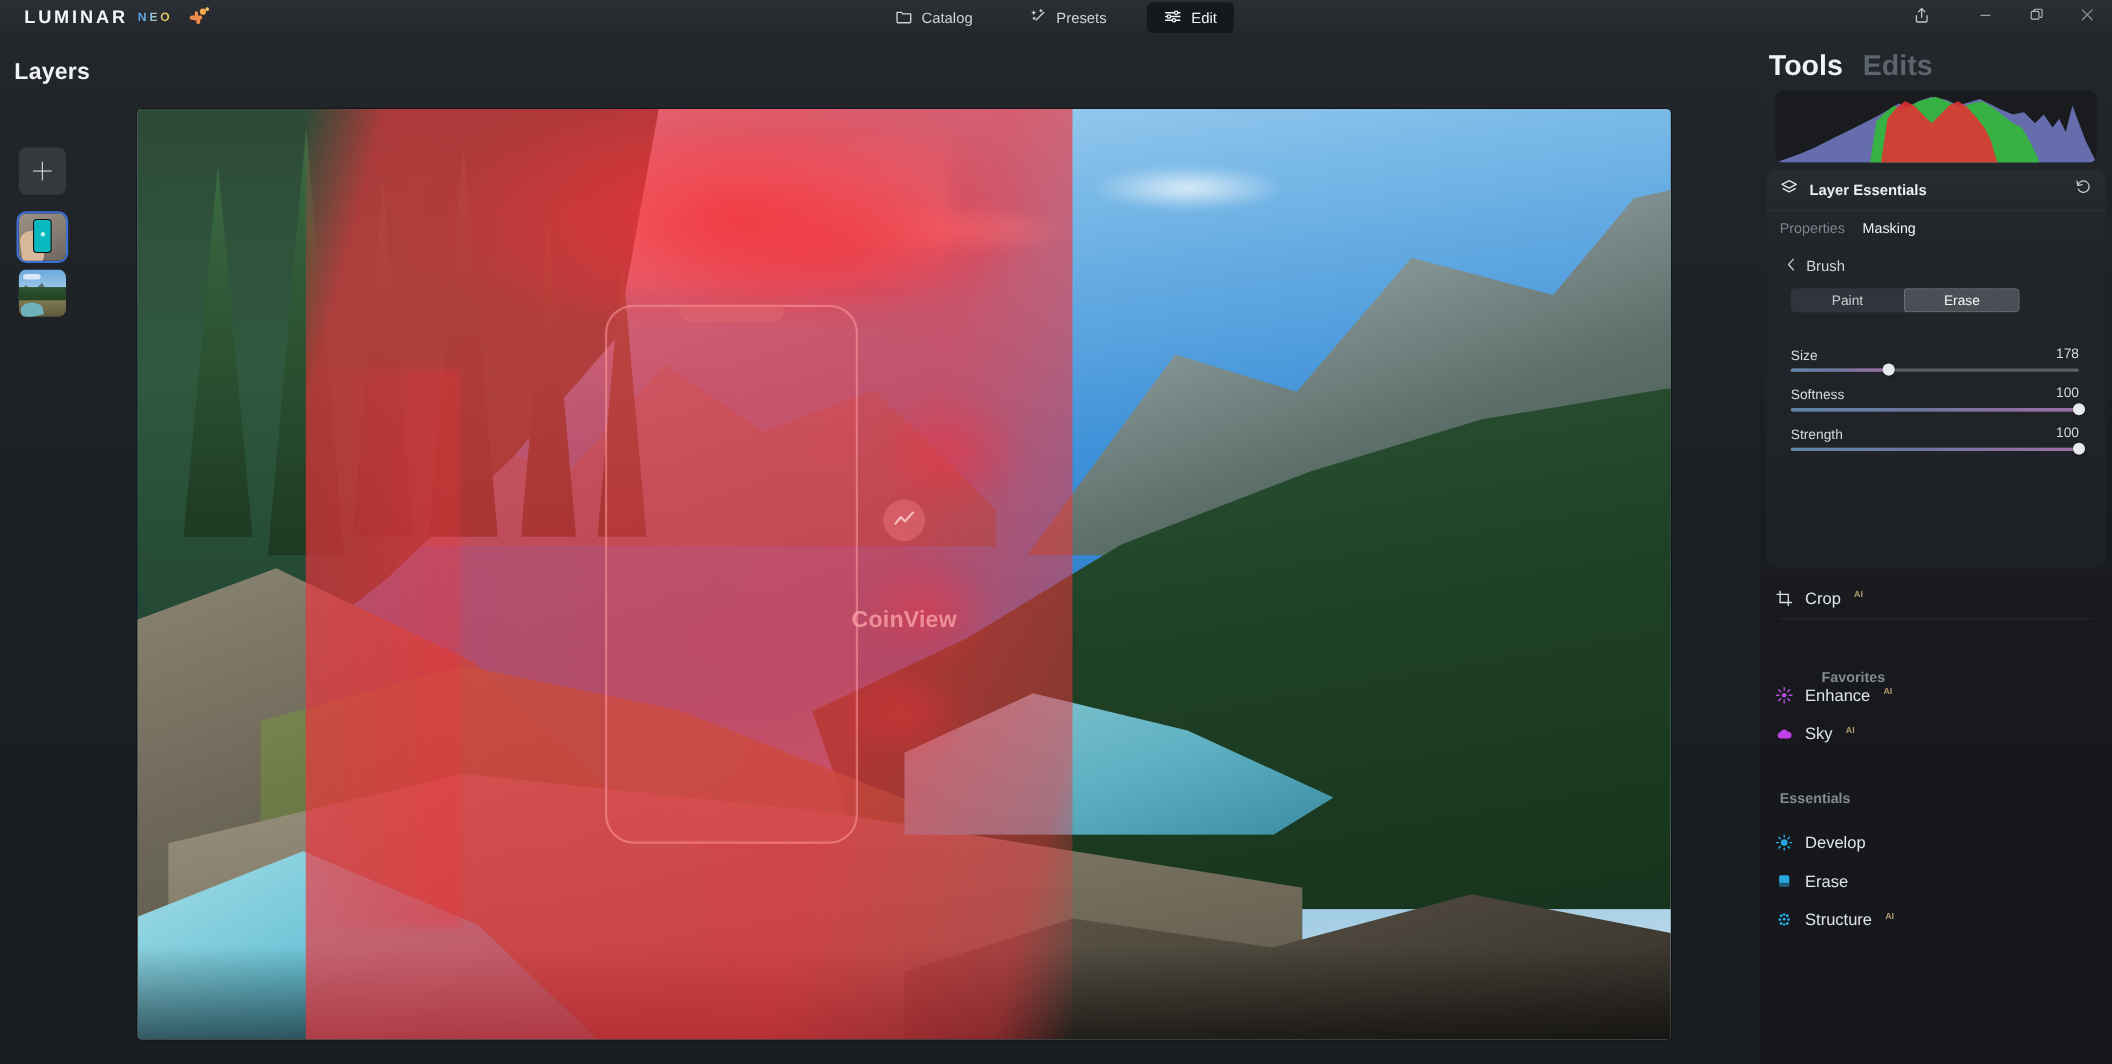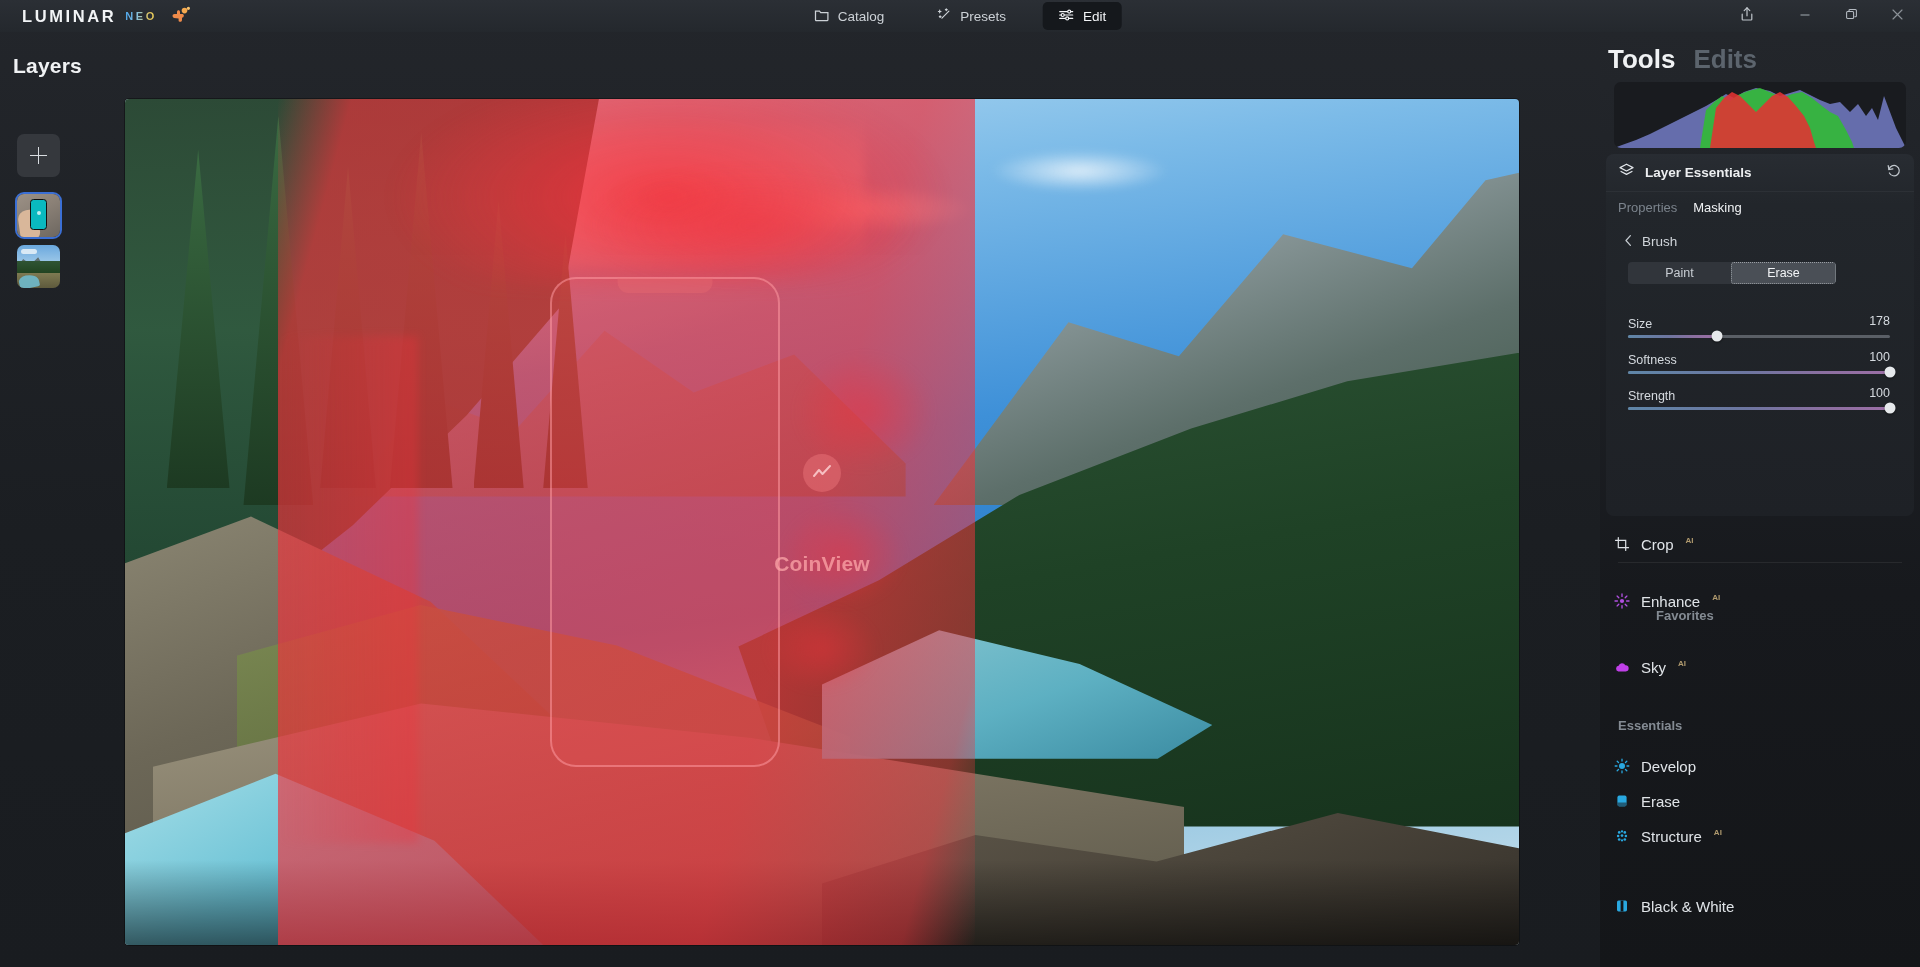--- a/index.html
+++ b/index.html
@@ -541,21 +541,21 @@
             <path d="M1.5 4.3 H11.7 V14.5"></path>
         </svg>
       </span>
       <span class="tname">Crop</span>
       <span class="ai-badge">AI</span>
     </div>
     <div class="divider" style="top:530px;"></div>
 
     <div class="section-head" style="top:576px;padding-left:38px;">Favorites</div>
 
-    <div class="tool-row" style="top:554px;">
+    <div class="tool-row" style="top:585px;">
       <span class="icn">
         <svg width="16" height="16" viewBox="0 0 16 16" fill="none" stroke="#b14fe0" stroke-width="1.35" stroke-linecap="round">
           <circle cx="8" cy="8" r="2.1" fill="#b14fe0" stroke="none"></circle>
           <path d="M8 1 V3.4 M8 12.6 V15 M1 8 H3.4 M12.6 8 H15 M3.1 3.1 L4.8 4.8 M11.2 11.2 L12.9 12.9 M12.9 3.1 L11.2 4.8 M4.8 11.2 L3.1 12.9"></path>
         </svg>
       </span>
       <span class="tname">Enhance</span>
       <span class="ai-badge">AI</span>
     </div>
 
@@ -605,25 +605,15 @@
           <circle cx="5.2" cy="11.5" r="1.35"></circle>
             <circle cx="8" cy="12.4" r="1.1"></circle>
             <circle cx="10.8" cy="11.5" r="1.35"></circle>
         </svg>
       </span>
       <span class="tname">Structure</span>
       <span class="ai-badge">AI</span>
     </div>
 
 
-    <div class="tool-row" style="top:859px;">
-      <span class="icn">
-        <svg width="16" height="16" viewBox="0 0 16 16">
-          <rect x="3" y="2.6" width="10" height="10.8" rx="1.6" fill="#29a8e0"></rect>
-          <rect x="6.6" y="2.6" width="2.8" height="10.8" fill="#141619"></rect>
-        </svg>
-      </span>
-      <span class="tname">Black &amp; White</span>
-      <span class="ai-badge"></span>
-    </div>
 
   </div>
 </div>
 
 </body></html>

